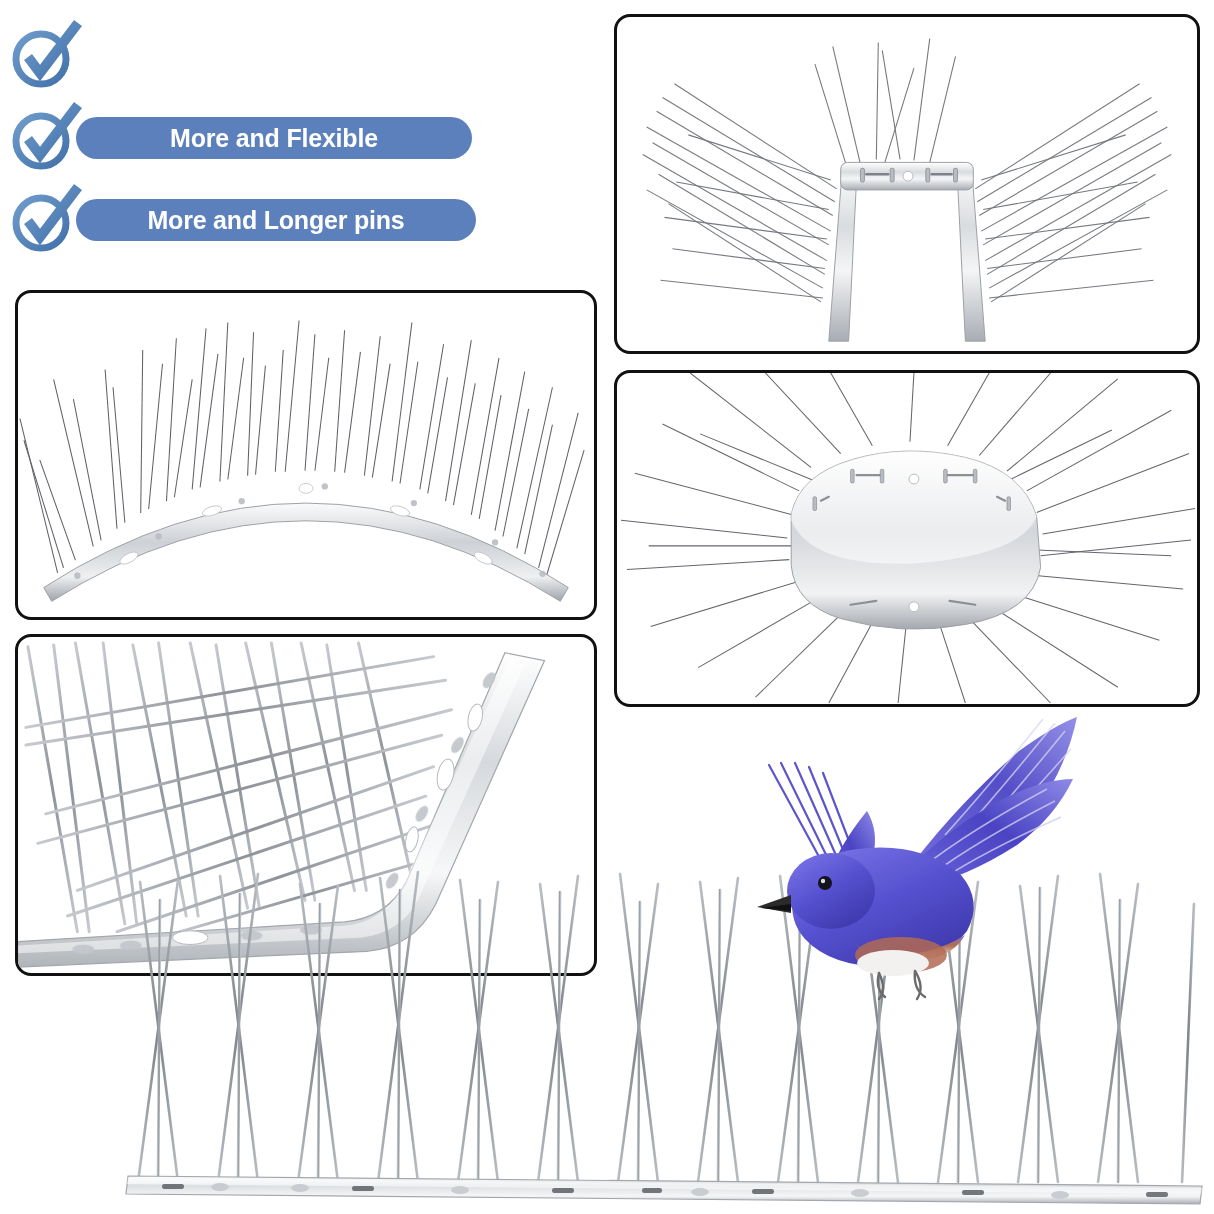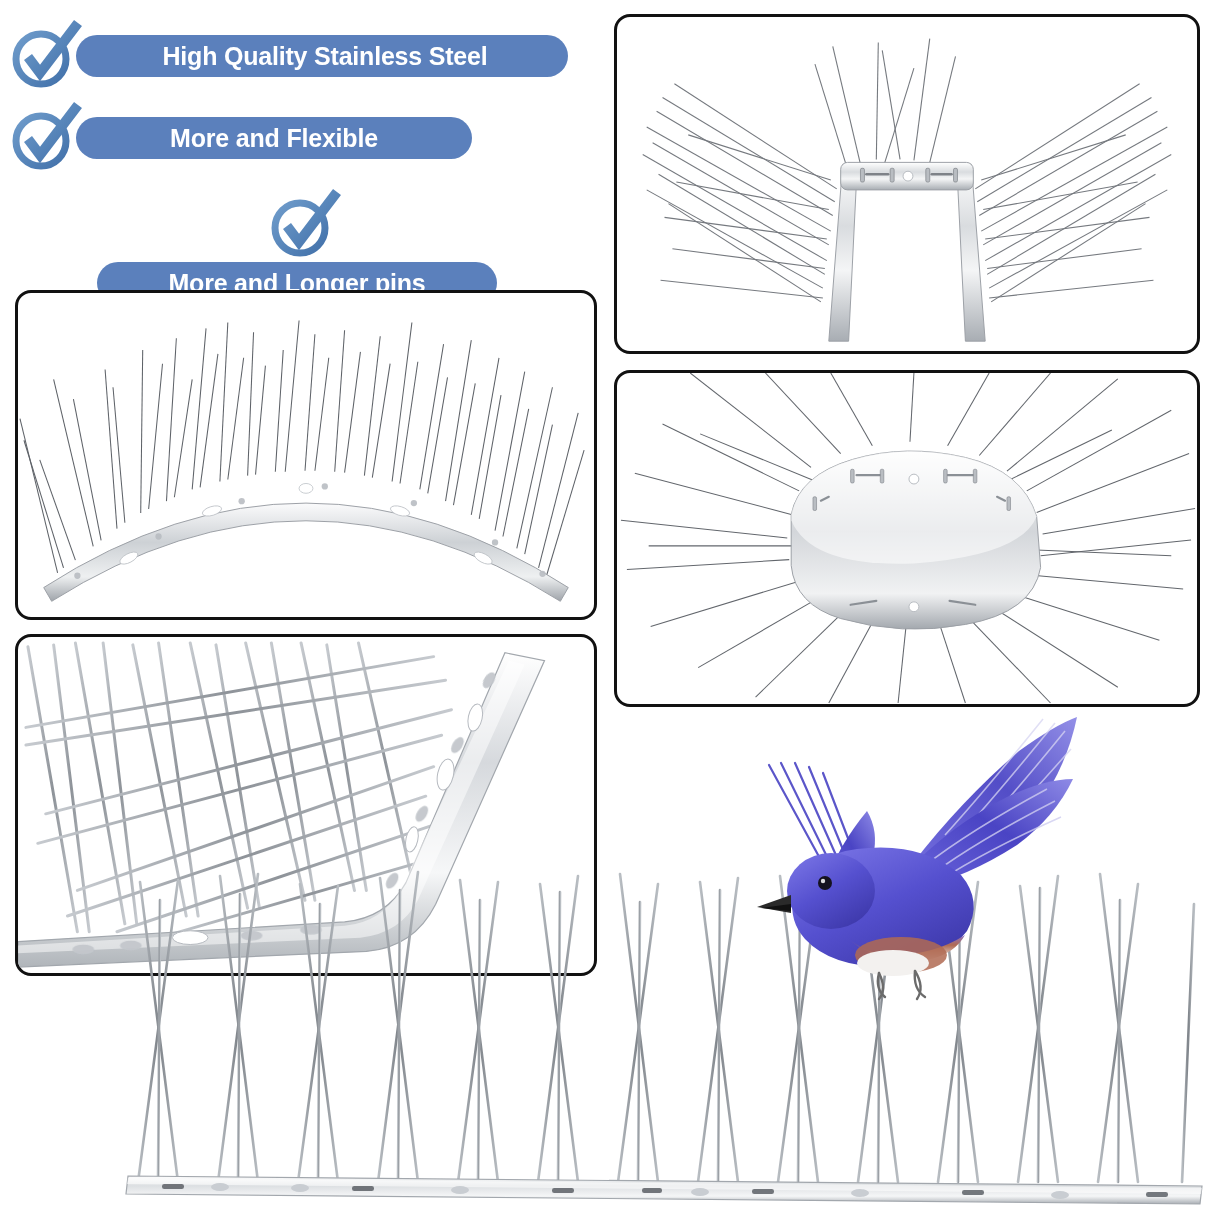--- a/index.html
+++ b/index.html
@@ -4,21 +4,21 @@
 <style>
   html,body{margin:0;padding:0;background:#ffffff;}
   body{width:1214px;height:1214px;position:relative;overflow:hidden;
        font-family:"Liberation Sans",sans-serif;}
 
   
   #feature-list{position:absolute;left:0;top:18px;width:600px;height:260px;}
   .feature-row{position:absolute;left:0;width:600px;height:64px;display:flex;align-items:center;}
   .feature-row.r0{top:6px;}
   .feature-row.r1{top:88px;}
-  .feature-row.r2{top:170px;flex-direction:column;}
+  .feature-row.r2{top:170px;}
 
   .check-icon{position:relative;width:74px;height:74px;flex:0 0 74px;margin-left:8px;z-index:3;}
   .check-icon svg{display:block;width:74px;height:74px;}
 
   .badge{position:relative;margin-left:-6px;height:42px;border-radius:21px;
          background:#5b80bc;display:flex;align-items:center;box-sizing:border-box;}
   .badge .badge-text{color:#ffffff;font-weight:bold;font-size:25px;letter-spacing:-0.2px;
                      white-space:nowrap;width:100%;text-align:center;line-height:42px;}
   .r0 .badge{width:492px;}
   .r0 .badge .badge-text{text-align:center;padding-left:6px;}
@@ -52,23 +52,20 @@
       <svg viewBox="0 0 74 74">
         <defs>
           <linearGradient id="cg0" x1="0" y1="0" x2="1" y2="1">
             <stop offset="0" stop-color="#6f9ccb"></stop>
               <stop offset="1" stop-color="#4271aa"></stop>
           </linearGradient>
         </defs>
         <circle cx="33" cy="40" r="25" fill="none" stroke="url(#cg0)" stroke-width="7"></circle>
         <path d="M20 38 L32 54 L70 4" fill="none" stroke="url(#cg0)" stroke-width="10" stroke-linecap="butt" stroke-linejoin="miter"></path>
       </svg>
-    </span>
-    <span class="badge">
-      <span class="badge-text">High Quality Stainless Steel</span>
     </span>
   </div>
 
   <div class="feature-row r1">
     <span class="check-icon">
       <svg viewBox="0 0 74 74">
         <defs>
           <linearGradient id="cg1" x1="0" y1="0" x2="1" y2="1">
             <stop offset="0" stop-color="#6f9ccb"></stop>
               <stop offset="1" stop-color="#4271aa"></stop>

